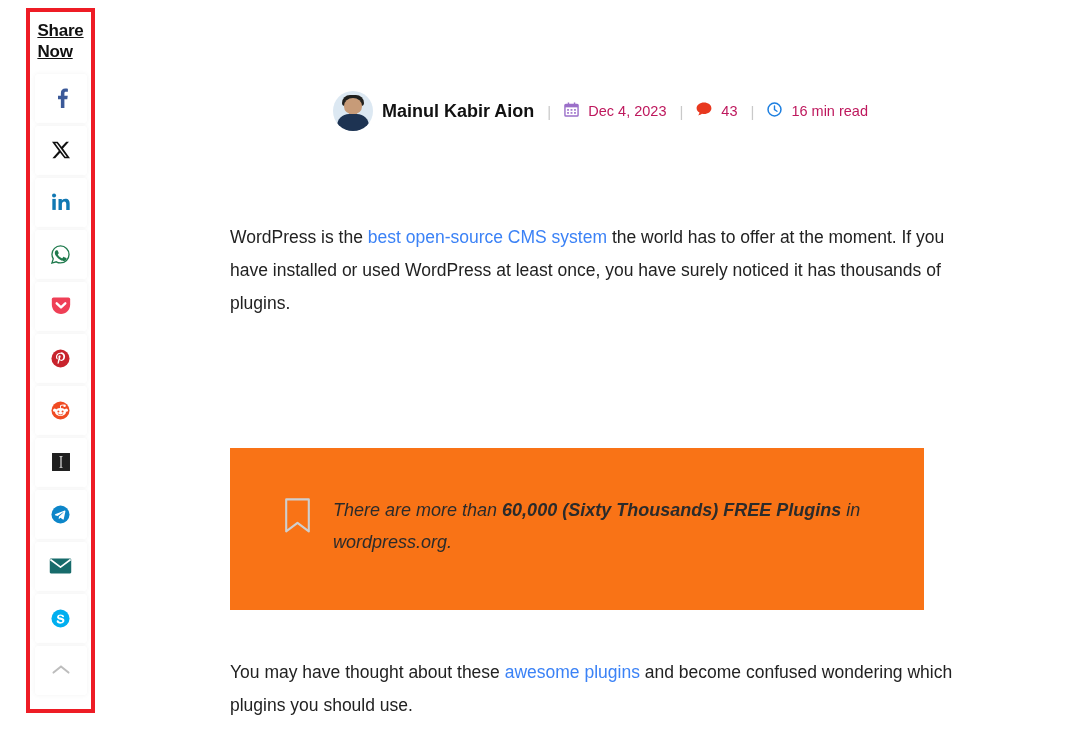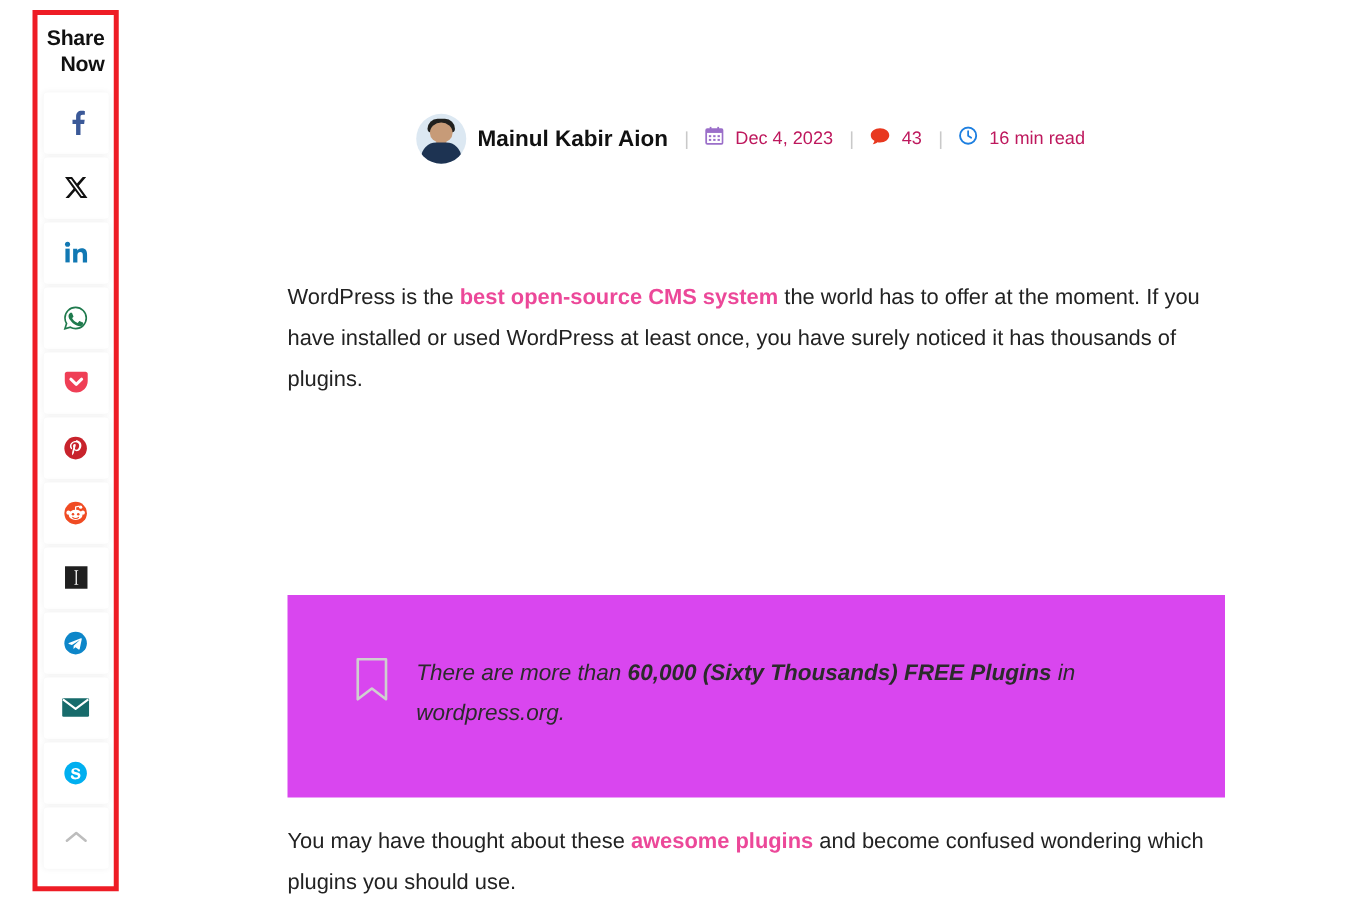--- a/index.html
+++ b/index.html
@@ -22,22 +22,23 @@
     display: flex;
     flex-direction: column;
     align-items: center;
   }
   #share-title {
     margin-top: 8px;
     font-size: 17px;
     font-weight: 700;
     line-height: 1.25;
     color: #111;
-    text-align: right;
+    text-align: left;
     letter-spacing: -0.2px;
+    text-decoration: underline;
   }
   #share-list {
     margin-top: 11px;
     display: flex;
     flex-direction: column;
     align-items: center;
     gap: 3px;
   }
   .share-item {
     width: 52px; height: 49px;
@@ -108,32 +109,31 @@
   
   .para {
     position: absolute;
     left: 230px;
     width: 752px;
     font-size: 17.5px;
     line-height: 33px;
     color: #222;
     font-family: "Liberation Sans", sans-serif;
   }
-  .para b { font-weight: 700; color:#ec4899; }
+  .para b { font-weight: 400; color:#3b82f6; }
   #para-1 { top: 203px; }
   #para-2 { top: 326px; }
   #para-3 { top: 638px; }
 
   
   #callout {
     position: absolute;
     left: 230px; top: 448px;
-    width: 750px; height: 162px;
-    background: #d946ef;
-    margin-top: 28px;
+    width: 694px; height: 162px;
+    background: #f97316;
   }
   #callout-inner {
     position:absolute;
     left: 54px; top: 46px;
     display: flex;
     align-items: flex-start;
   }
   #bookmark-icon { flex: 0 0 auto; margin-top: 3px; }
   #callout-text {
     margin-left: 22px;

